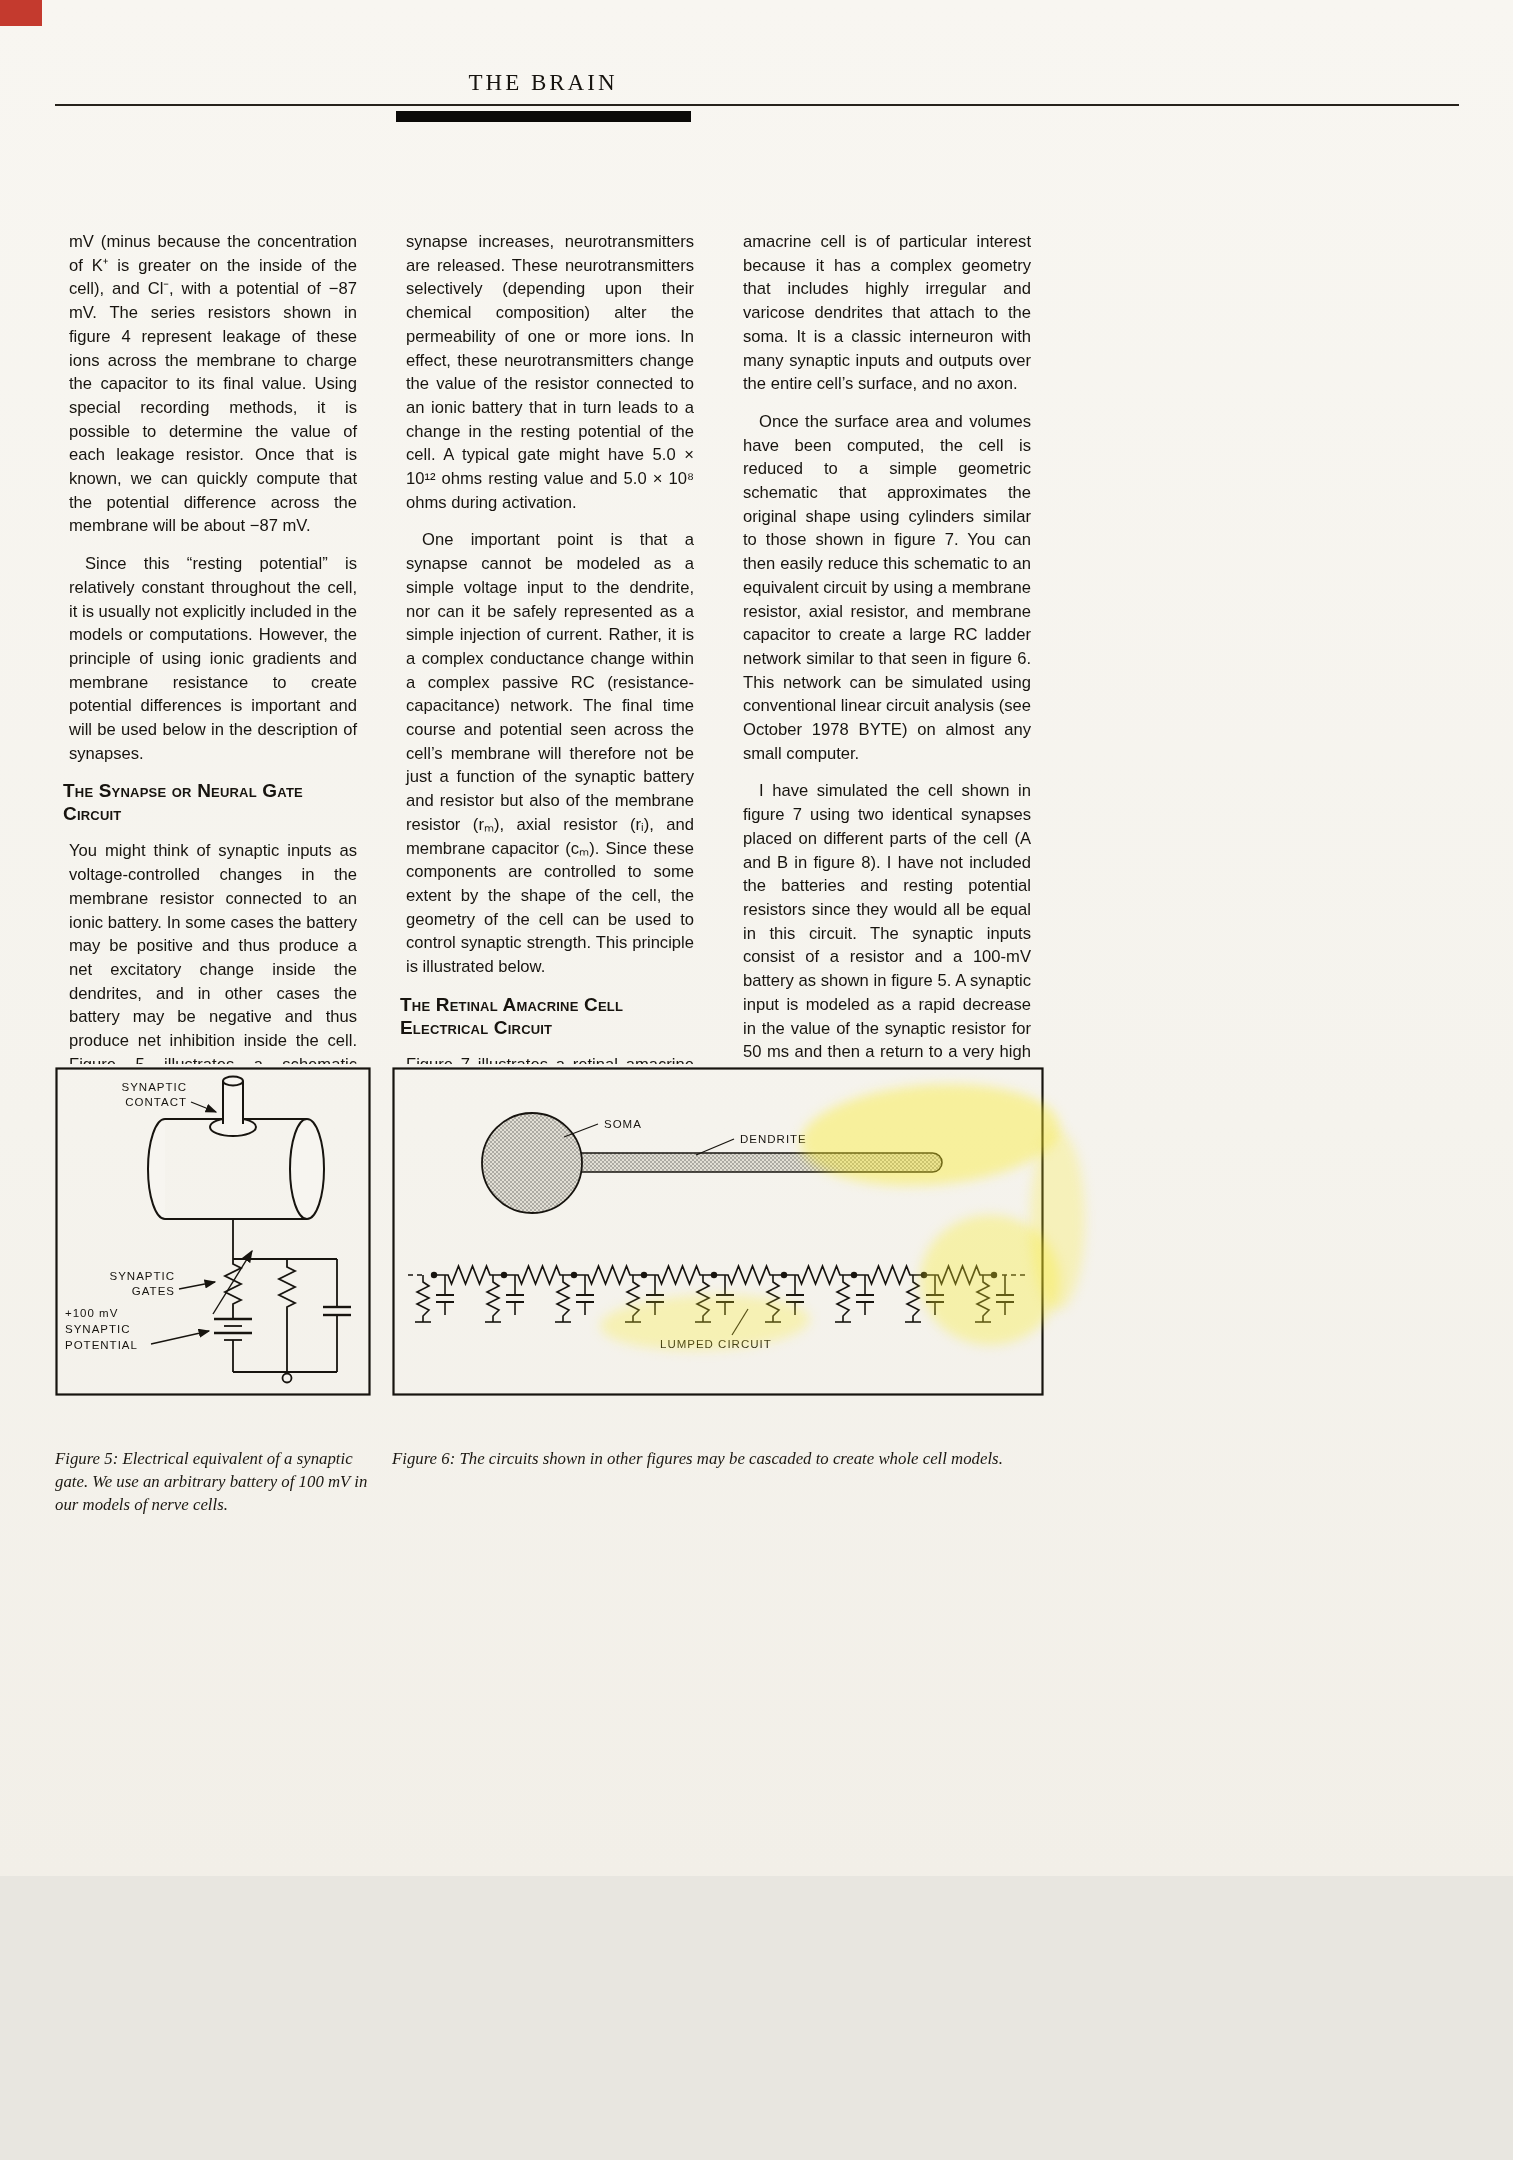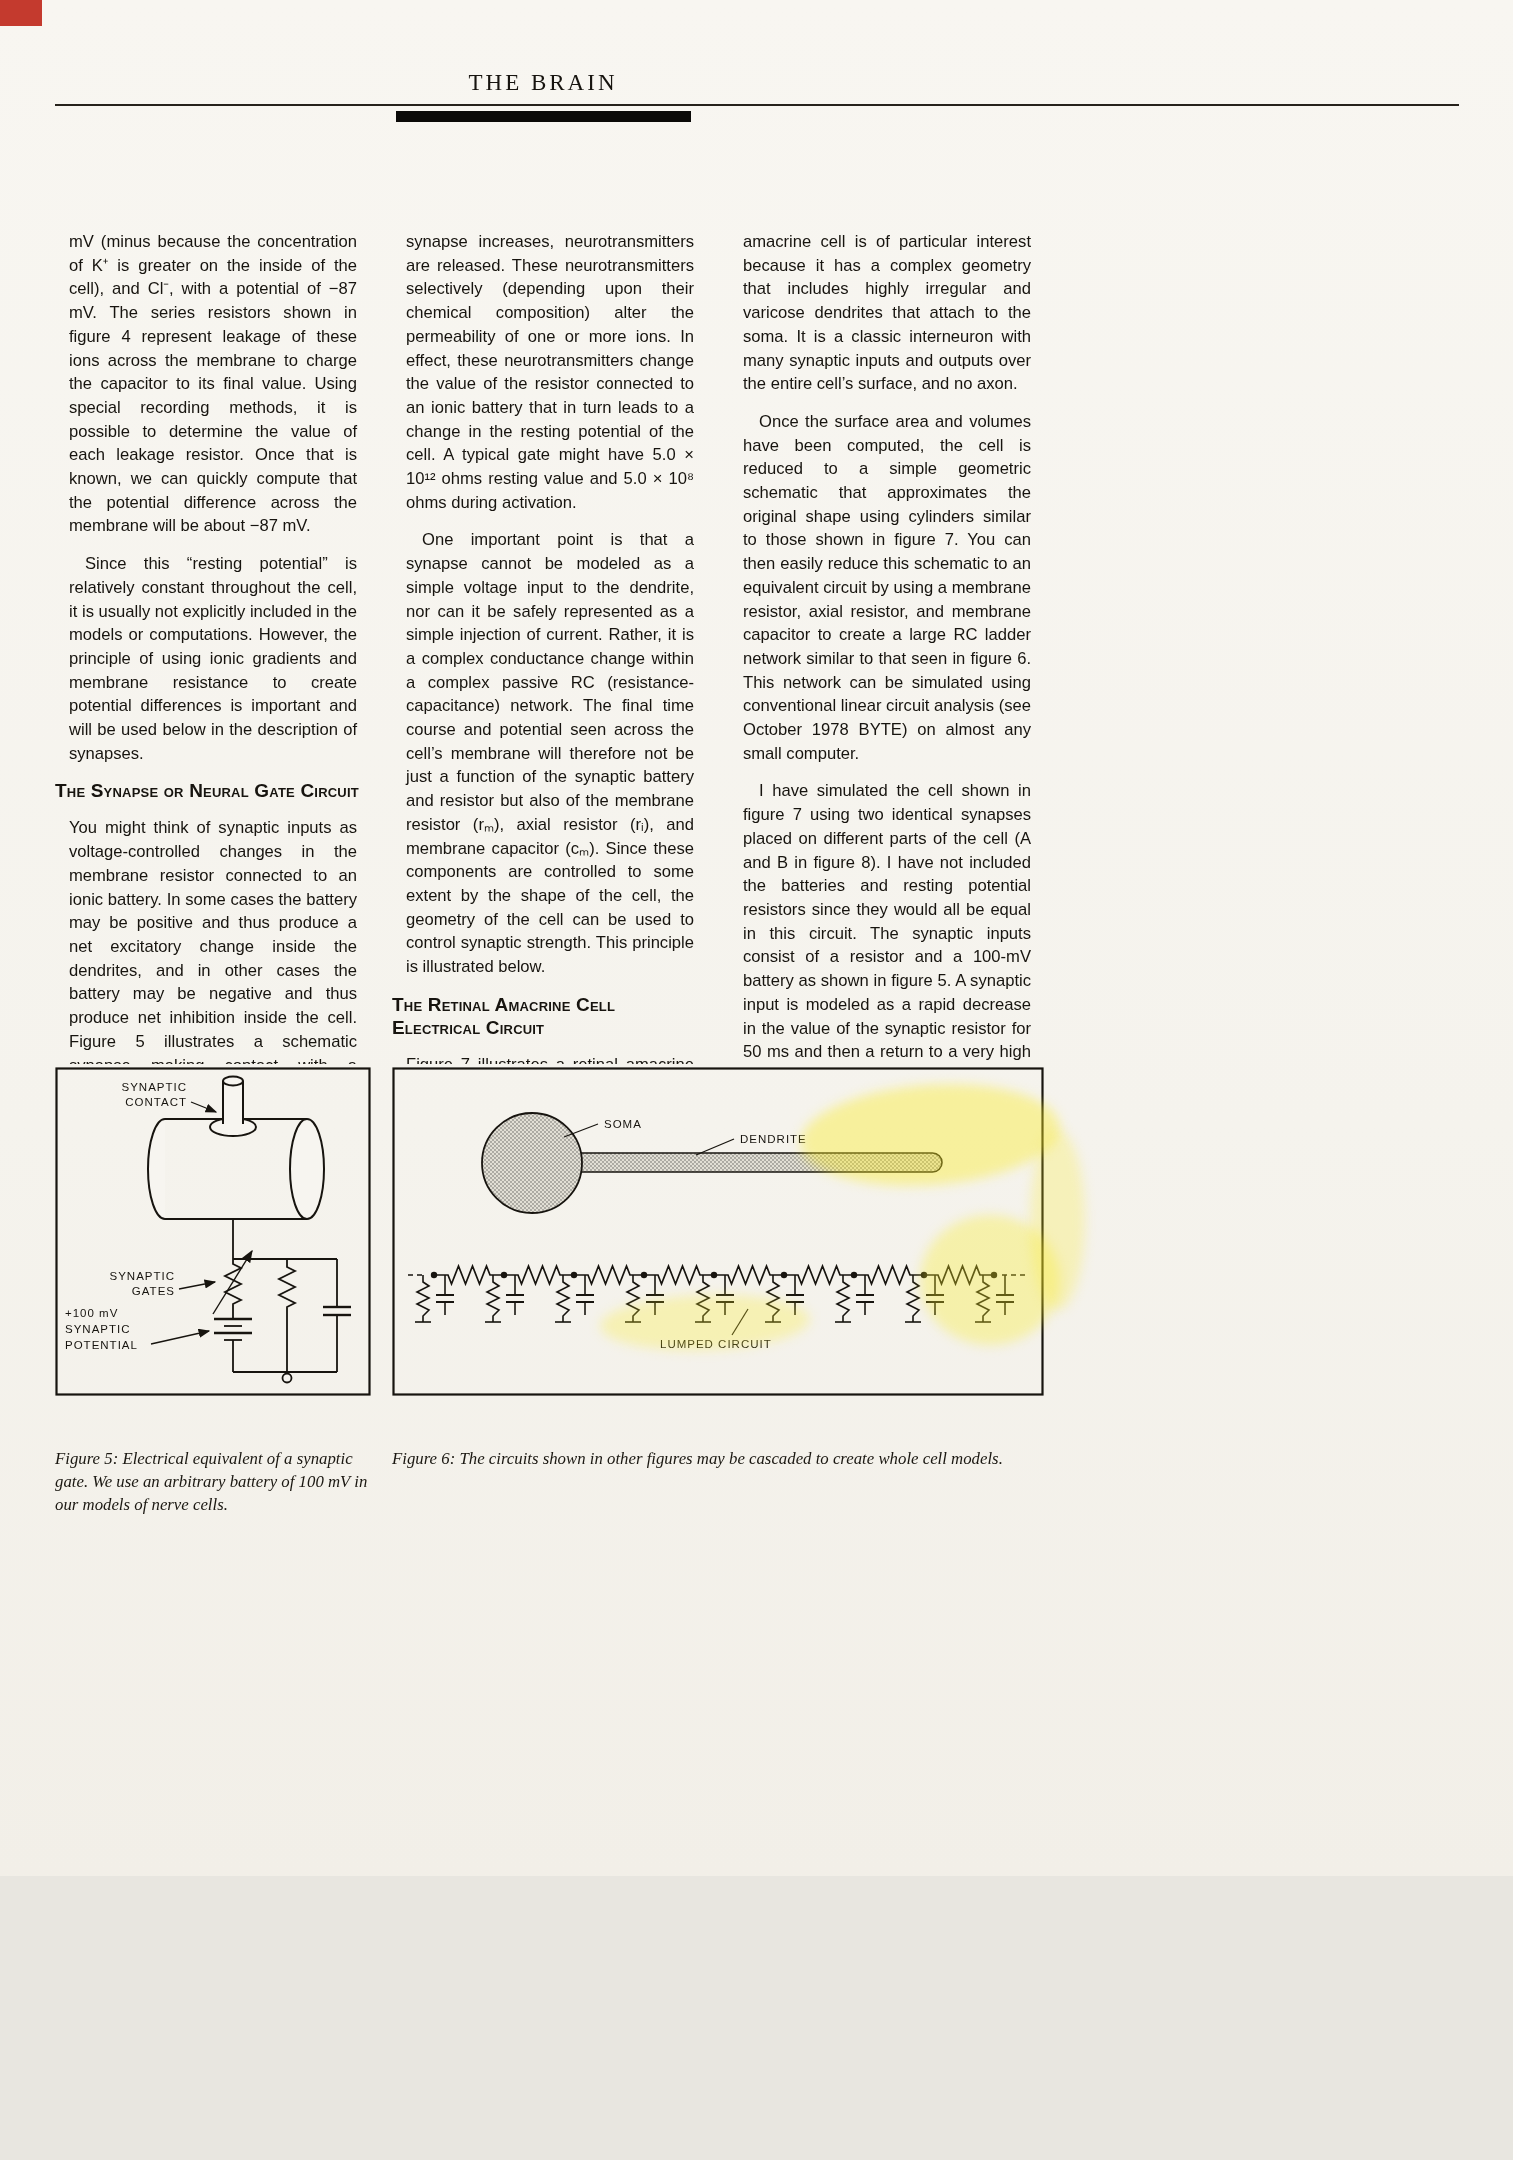--- a/index.html
+++ b/index.html
@@ -23,21 +23,21 @@
 
   .col {
     position:absolute; top:216px; width:316px; height:848px; overflow:hidden;
     text-align:justify; font-size:16.6px; line-height:23.7px;
   }
   #col1 { left:55px; } #col2 { left:392px; } #col3 { left:729px; }
   .col p { margin:14px; }
   .col p.ind { text-indent:16px; }
   .sec-head {
     font-size:19px; line-height:23px; font-weight:700; font-variant:small-caps;
-    letter-spacing:.2px; margin:9px 0 2px; text-align:left;
+    letter-spacing:.2px; margin:9px 8px 2px; text-align:left;
   }
   .cont { text-align:right; font-family:"Liberation Serif", serif; font-style:italic; font-size:14.5px; margin-top:2px; }
 
   .figbox { position:absolute; top:1067px; }
   #fig5 { left:55px; } #fig6 { left:392px;border-radius:7px; }
   .figbox svg { display:block; }
   svg text { font-family:"Liberation Sans", sans-serif; font-size:11.5px; letter-spacing:1px; fill:#17140f; }
 
   .cap {
     position:absolute; top:1407px; font-family:"Liberation Serif", serif; font-style:italic;

